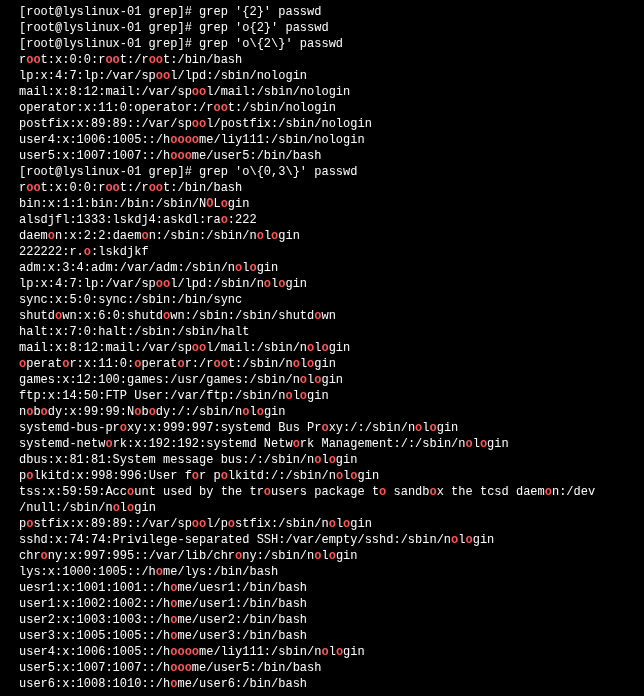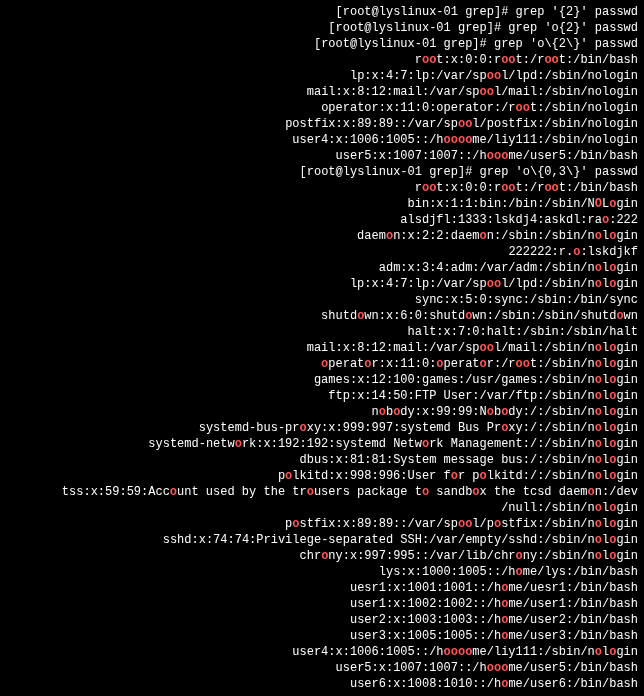--- a/index.html
+++ b/index.html
@@ -8,23 +8,22 @@
     background: #000;
     color: #fff;
     font-family: "Courier New", Courier, monospace;
     font-size: 12px;
     line-height: 16px;
     width: 644px;
     height: 696px;
     overflow: hidden;
   }
   .terminal {
-    padding: 4px 6px;
+    padding: 4px 19px;
     white-space: pre;
-    text-align: right;
   }
   .hl { color: #ff5555; font-weight: bold; } 
   .line { display: block; }
 </style>
 </head>
 <body>
 
 <div class="terminal" id="term"><span class="line">[root@lyslinux-01 grep]# grep '{2}' passwd</span><span class="line">[root@lyslinux-01 grep]# grep 'o{2}' passwd</span><span class="line">[root@lyslinux-01 grep]# grep 'o\{2\}' passwd</span><span class="line"><span>r</span><span class="hl">oo</span><span>t:x:0:0:r</span><span class="hl">oo</span><span>t:/r</span><span class="hl">oo</span><span>t:/bin/bash</span></span><span class="line"><span>lp:x:4:7:lp:/var/sp</span><span class="hl">oo</span><span>l/lpd:/sbin/nologin</span></span><span class="line"><span>mail:x:8:12:mail:/var/sp</span><span class="hl">oo</span><span>l/mail:/sbin/nologin</span></span><span class="line"><span>operator:x:11:0:operator:/r</span><span class="hl">oo</span><span>t:/sbin/nologin</span></span><span class="line"><span>postfix:x:89:89::/var/sp</span><span class="hl">oo</span><span>l/postfix:/sbin/nologin</span></span><span class="line"><span>user4:x:1006:1005::/h</span><span class="hl">oooo</span><span>me/liy111:/sbin/nologin</span></span><span class="line"><span>user5:x:1007:1007::/h</span><span class="hl">ooo</span><span>me/user5:/bin/bash</span></span><span class="line">[root@lyslinux-01 grep]# grep 'o\{0,3\}' passwd</span><span class="line"><span>r</span><span class="hl">oo</span><span>t:x:0:0:r</span><span class="hl">oo</span><span>t:/r</span><span class="hl">oo</span><span>t:/bin/bash</span></span><span class="line"><span>bin:x:1:1:bin:/bin:/sbin/N</span><span class="hl">O</span><span>L</span><span class="hl">o</span><span>gin</span></span><span class="line"><span>alsdjfl:1333:lskdj4:askdl:ra</span><span class="hl">o</span><span>:222</span></span><span class="line"><span>daem</span><span class="hl">o</span><span>n:x:2:2:daem</span><span class="hl">o</span><span>n:/sbin:/sbin/n</span><span class="hl">o</span><span>l</span><span class="hl">o</span><span>gin</span></span><span class="line"><span>222222:r.</span><span class="hl">o</span><span>:lskdjkf</span></span><span class="line"><span>adm:x:3:4:adm:/var/adm:/sbin/n</span><span class="hl">o</span><span>l</span><span class="hl">o</span><span>gin</span></span><span class="line"><span>lp:x:4:7:lp:/var/sp</span><span class="hl">oo</span><span>l/lpd:/sbin/n</span><span class="hl">o</span><span>l</span><span class="hl">o</span><span>gin</span></span><span class="line"><span>sync:x:5:0:sync:/sbin:/bin/sync</span></span><span class="line"><span>shutd</span><span class="hl">o</span><span>wn:x:6:0:shutd</span><span class="hl">o</span><span>wn:/sbin:/sbin/shutd</span><span class="hl">o</span><span>wn</span></span><span class="line"><span>halt:x:7:0:halt:/sbin:/sbin/halt</span></span><span class="line"><span>mail:x:8:12:mail:/var/sp</span><span class="hl">oo</span><span>l/mail:/sbin/n</span><span class="hl">o</span><span>l</span><span class="hl">o</span><span>gin</span></span><span class="line"><span></span><span class="hl">o</span><span>perat</span><span class="hl">o</span><span>r:x:11:0:</span><span class="hl">o</span><span>perat</span><span class="hl">o</span><span>r:/r</span><span class="hl">oo</span><span>t:/sbin/n</span><span class="hl">o</span><span>l</span><span class="hl">o</span><span>gin</span></span><span class="line"><span>games:x:12:100:games:/usr/games:/sbin/n</span><span class="hl">o</span><span>l</span><span class="hl">o</span><span>gin</span></span><span class="line"><span>ftp:x:14:50:FTP User:/var/ftp:/sbin/n</span><span class="hl">o</span><span>l</span><span class="hl">o</span><span>gin</span></span><span class="line"><span>n</span><span class="hl">o</span><span>b</span><span class="hl">o</span><span>dy:x:99:99:N</span><span class="hl">o</span><span>b</span><span class="hl">o</span><span>dy:/:/sbin/n</span><span class="hl">o</span><span>l</span><span class="hl">o</span><span>gin</span></span><span class="line"><span>systemd-bus-pr</span><span class="hl">o</span><span>xy:x:999:997:systemd Bus Pr</span><span class="hl">o</span><span>xy:/:/sbin/n</span><span class="hl">o</span><span>l</span><span class="hl">o</span><span>gin</span></span><span class="line"><span>systemd-netw</span><span class="hl">o</span><span>rk:x:192:192:systemd Netw</span><span class="hl">o</span><span>rk Management:/:/sbin/n</span><span class="hl">o</span><span>l</span><span class="hl">o</span><span>gin</span></span><span class="line"><span>dbus:x:81:81:System message bus:/:/sbin/n</span><span class="hl">o</span><span>l</span><span class="hl">o</span><span>gin</span></span><span class="line"><span>p</span><span class="hl">o</span><span>lkitd:x:998:996:User f</span><span class="hl">o</span><span>r p</span><span class="hl">o</span><span>lkitd:/:/sbin/n</span><span class="hl">o</span><span>l</span><span class="hl">o</span><span>gin</span></span><span class="line"><span>tss:x:59:59:Acc</span><span class="hl">o</span><span>unt used by the tr</span><span class="hl">o</span><span>users package t</span><span class="hl">o</span><span> sandb</span><span class="hl">o</span><span>x the tcsd daem</span><span class="hl">o</span><span>n:/dev</span></span><span class="line"><span>/null:/sbin/n</span><span class="hl">o</span><span>l</span><span class="hl">o</span><span>gin</span></span><span class="line"><span>p</span><span class="hl">o</span><span>stfix:x:89:89::/var/sp</span><span class="hl">oo</span><span>l/p</span><span class="hl">o</span><span>stfix:/sbin/n</span><span class="hl">o</span><span>l</span><span class="hl">o</span><span>gin</span></span><span class="line"><span>sshd:x:74:74:Privilege-separated SSH:/var/empty/sshd:/sbin/n</span><span class="hl">o</span><span>l</span><span class="hl">o</span><span>gin</span></span><span class="line"><span>chr</span><span class="hl">o</span><span>ny:x:997:995::/var/lib/chr</span><span class="hl">o</span><span>ny:/sbin/n</span><span class="hl">o</span><span>l</span><span class="hl">o</span><span>gin</span></span><span class="line"><span>lys:x:1000:1005::/h</span><span class="hl">o</span><span>me/lys:/bin/bash</span></span><span class="line"><span>uesr1:x:1001:1001::/h</span><span class="hl">o</span><span>me/uesr1:/bin/bash</span></span><span class="line"><span>user1:x:1002:1002::/h</span><span class="hl">o</span><span>me/user1:/bin/bash</span></span><span class="line"><span>user2:x:1003:1003::/h</span><span class="hl">o</span><span>me/user2:/bin/bash</span></span><span class="line"><span>user3:x:1005:1005::/h</span><span class="hl">o</span><span>me/user3:/bin/bash</span></span><span class="line"><span>user4:x:1006:1005::/h</span><span class="hl">ooo</span><span></span><span class="hl">o</span><span>me/liy111:/sbin/n</span><span class="hl">o</span><span>l</span><span class="hl">o</span><span>gin</span></span><span class="line"><span>user5:x:1007:1007::/h</span><span class="hl">ooo</span><span>me/user5:/bin/bash</span></span><span class="line"><span>user6:x:1008:1010::/h</span><span class="hl">o</span><span>me/user6:/bin/bash</span></span></div>
 
 </body></html>

